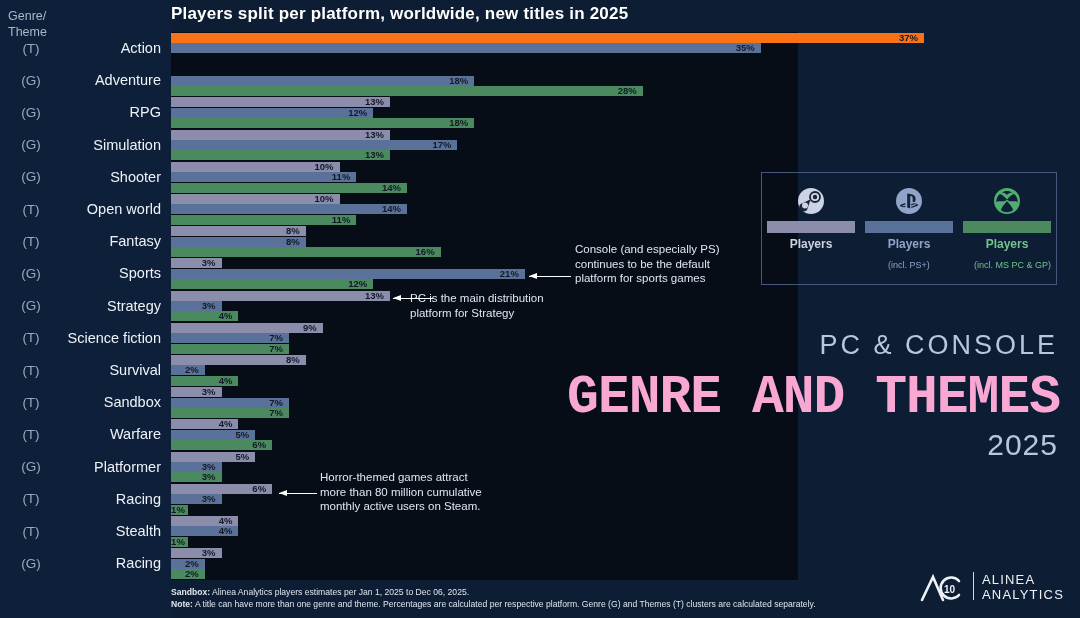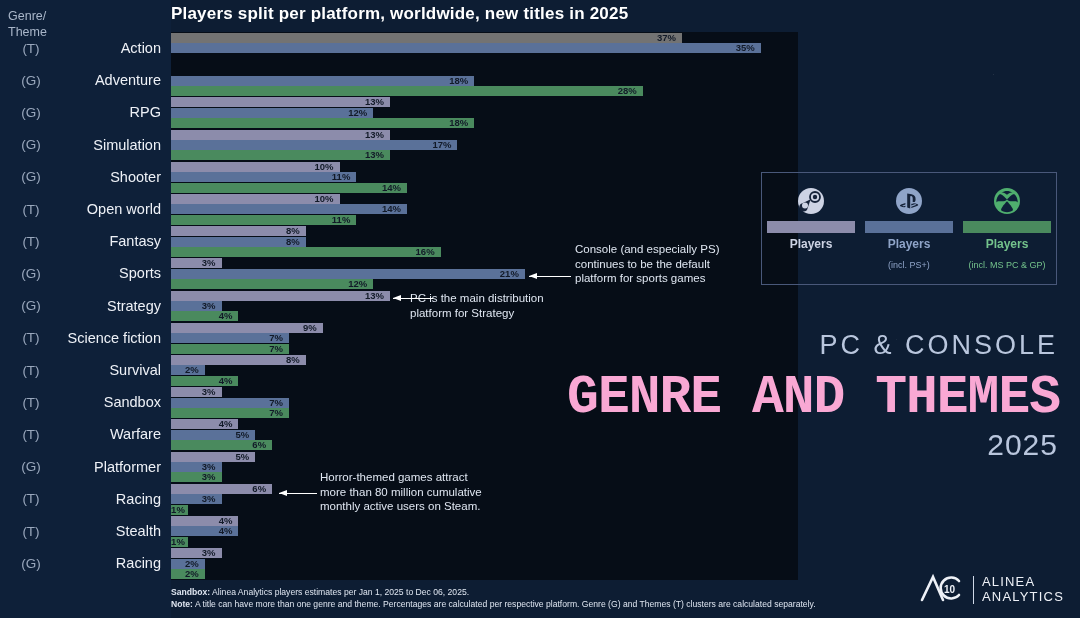--- a/index.html
+++ b/index.html
@@ -100,21 +100,21 @@
     border-right:8px solid #ffffff;
   }
   
   #footer{
     position:absolute;left:171px;bottom:8px;width:760px;
     font-size:8.6px;line-height:11.5px;color:#dfe6f1;
   }
   #footer b{font-weight:700;}
   #logo{
     position:absolute;right:16px;bottom:14px;
-    display:flex;align-items:flex-end;gap:8px;
+    display:flex;align-items:flex-start;gap:8px;
   }
   #logo .mark{position:relative;width:46px;height:32px;}
   #logo .bar-sep{width:1px;height:28px;background:#cfd8e7;}
   #logo .txt{font-size:13px;line-height:15px;letter-spacing:1.2px;color:#eef1f7;}
 </style>
 </head>
 <body>
 
 <div class="bg-stars"></div>
 
@@ -191,21 +191,21 @@
       <div class="cat-row" style="top: 547.2px;">
         <div class="cat-gt">(G)</div>
         <div class="cat-name">Racing</div>
       </div>
     </div>
 </div>
 
 <div id="chart-title">Players split per platform, worldwide, new titles in 2025</div>
 
 <div id="plot">
-    <div class="bar" style="top: 1px; width: 511px; background: #737373;">
+    <div class="bar" style="top: 1px; width: 753px; background: #f97316;">
       <span class="val">37%</span>
     </div>
     <div class="bar" style="top: 11.4px; width: 589.75px; background: rgb(90, 113, 153);">
       <span class="val">35%</span>
     </div>
     <div class="bar" style="top: 43.6px; width: 303.3px; background: rgb(90, 113, 153);">
       <span class="val">18%</span>
     </div>
     <div class="bar" style="top: 54px; width: 471.8px; background: rgb(74, 138, 94);">
       <span class="val">28%</span>
@@ -380,21 +380,21 @@
         <svg width="30" height="30" viewBox="0 0 30 30">
           <circle cx="15" cy="15" r="13" fill="#4fae6e"></circle>
           <path d="M15 13.5 C12.5 10.5 9.2 7.4 7.6 8.3 C5.6 10.1 4 13.2 4.4 16.6 C5.5 13.3 11.6 17.4 15 13.5 Z" fill="#0e2039"></path>
           <path d="M15 13.5 C17.5 10.5 20.8 7.4 22.4 8.3 C24.4 10.1 26 13.2 25.6 16.6 C24.5 13.3 18.4 17.4 15 13.5 Z" fill="#0e2039"></path>
           <path d="M15 15.2 C11.9 18.6 8 23.3 9.3 24.5 C12.7 26.8 17.3 26.8 20.7 24.5 C22 23.3 18.1 18.6 15 15.2 Z" fill="#0e2039"></path>
           <path d="M9.5 6.6 C12.9 4.5 17.1 4.5 20.5 6.6 C18.6 5.9 16.6 7.4 15 8.8 C13.4 7.4 11.4 5.9 9.5 6.6 Z" fill="#0e2039"></path>
         </svg>
       </div>
       <div class="leg-swatch" style="background: rgb(74, 138, 94);"></div>
       <div class="leg-main" style="color: rgb(116, 195, 140);">Players</div>
-      <div class="leg-sub" style="color: rgb(116, 195, 140);">(incl. MS PC &amp; GP)</div>
+      <div class="leg-sub" style="color: rgb(116, 195, 140); text-align: right;">(incl. MS PC &amp; GP)</div>
     </div>
   </div>
 
 <div id="kicker">PC &amp; CONSOLE</div>
 <div id="maintitle">GENRE AND THEMES</div>
 <div id="yeartitle">2025</div>
 
 <div class="anno" id="anno-sports" style="left:575px;top:242px;width:175px;">
     <div>Console (and especially PS)</div>
     <div>continues to be the default</div>

